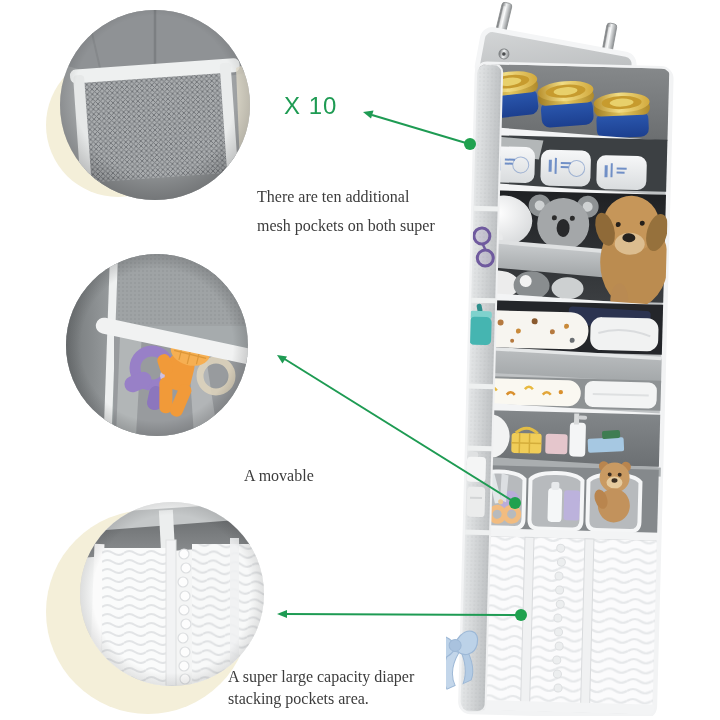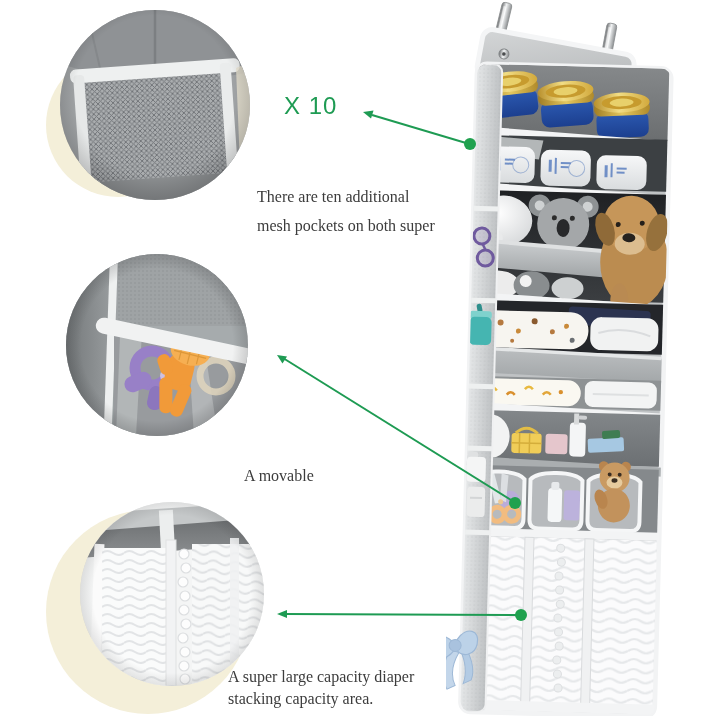--- a/index.html
+++ b/index.html
@@ -511,16 +511,16 @@
     <div>There are ten additional</div>
     <div>mesh pockets on both super</div>
   </div>
 
   <div id="note-caddy" class="note">
     <div>A movable</div>
   </div>
 
   <div id="note-diaper" class="note">
     <div>A super large capacity diaper</div>
-    <div>stacking capacity area.</div>
+    <div>stacking pockets area.</div>
   </div>
 
 </div>
 
 </body></html>

